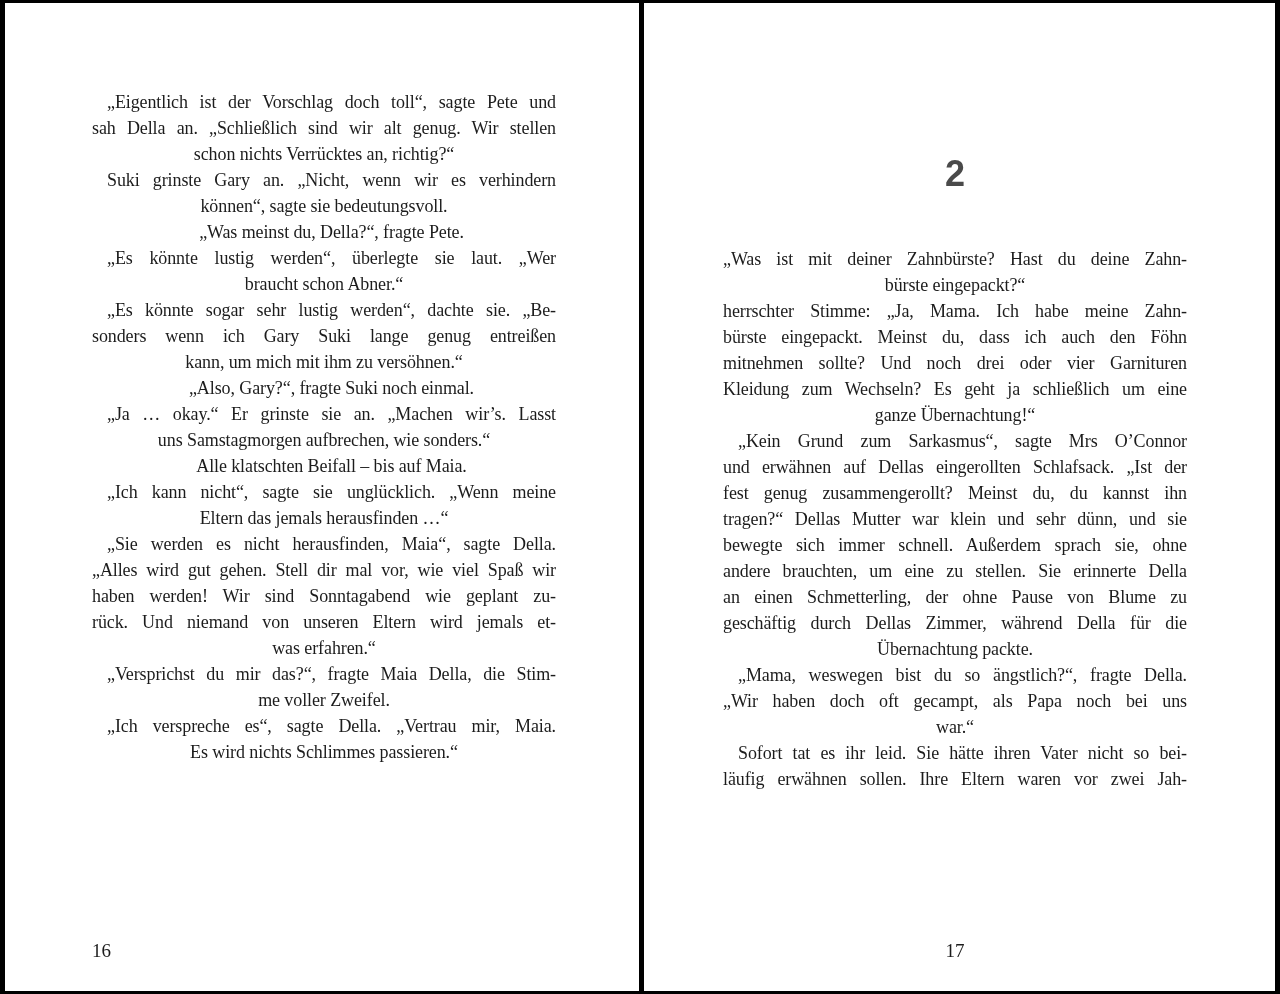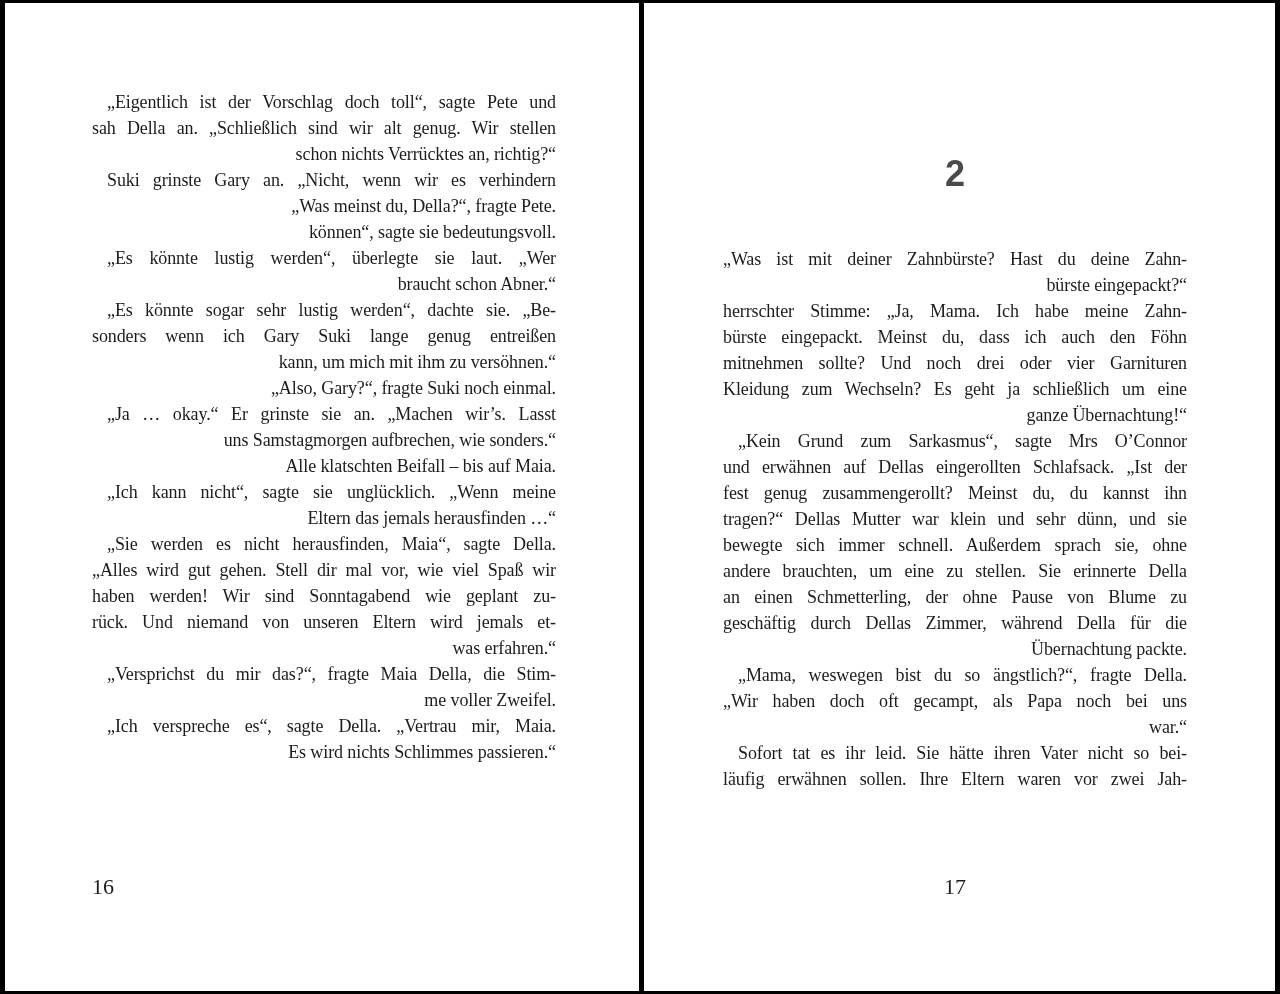--- a/index.html
+++ b/index.html
@@ -30,41 +30,41 @@
     position: absolute;
     width: 464px;
     font-size: 18px;
     line-height: 26px;
     letter-spacing: -0.1px;
     color: var(--ink, #1c1c1c);
   }
   .text-block-left  { left: 87px;  top: 89px;  }  
   .text-block-right { left: 79px;  top: 246px; }  
 
-  .line { height: 26px; overflow: hidden; text-align: right; }
+  .line { height: 26px; overflow: hidden; text-align: center; }
   .line.just { text-align: justify; text-align-last: justify; }
   .line.ind  { text-indent: 15px; }
 
   .chapter-number {
     position: absolute;
     left: 79px;
     top: 156px;
     width: 464px;
     text-align: center;
     font-family: "Liberation Sans", sans-serif;
     font-weight: bold;
     font-size: 36px;
     line-height: 36px;
     color: var(--chapter, #4a4a4a);
   }
 
   .page-number {
     position: absolute;
-    top: 874px;
-    font-size: 22px;
+    top: 938px;
+    font-size: 19px;
     line-height: 26px;
     color: var(--ink, #1c1c1c);
   }
   .page-number-left  { left: 87px; }
   .page-number-right { left: 79px; width: 464px; text-align: center; }
 </style>
 </head>
 <body style="--ink: #1c1c1c; --chapter: #4a4a4a; --edge: #000000; background: rgb(255, 255, 255);">
 
 <div>
@@ -74,22 +74,22 @@
   <div class="edge edge-left"></div>
   <div class="edge edge-right"></div>
   <div class="gutter"></div>
 
   <div class="page page-left">
     <div class="text-block text-block-left">
         <div class="line just ind">„Eigentlich ist der Vorschlag doch toll“, sagte Pete und</div>
         <div class="line just">sah Della an. „Schließlich sind wir alt genug. Wir stellen</div>
         <div class="line">schon nichts Verrücktes an, richtig?“</div>
         <div class="line just ind">Suki grinste Gary an. „Nicht, wenn wir es verhindern</div>
+        <div class="line">können“, sagte sie bedeutungsvoll.</div>
         <div class="line ind">„Was meinst du, Della?“, fragte Pete.</div>
-        <div class="line">können“, sagte sie bedeutungsvoll.</div>
         <div class="line just ind">„Es könnte lustig werden“, überlegte sie laut. „Wer</div>
         <div class="line">braucht schon Abner.“</div>
         <div class="line just ind">„Es könnte sogar sehr lustig werden“, dachte sie. „Be-</div>
         <div class="line just">sonders wenn ich Gary Suki lange genug entreißen</div>
         <div class="line">kann, um mich mit ihm zu versöhnen.“</div>
         <div class="line ind">„Also, Gary?“, fragte Suki noch einmal.</div>
         <div class="line just ind">„Ja … okay.“ Er grinste sie an. „Machen wir’s. Lasst</div>
         <div class="line">uns Samstagmorgen aufbrechen, wie sonders.“</div>
         <div class="line ind">Alle klatschten Beifall – bis auf Maia.</div>
         <div class="line just ind">„Ich kann nicht“, sagte sie unglücklich. „Wenn meine</div>

